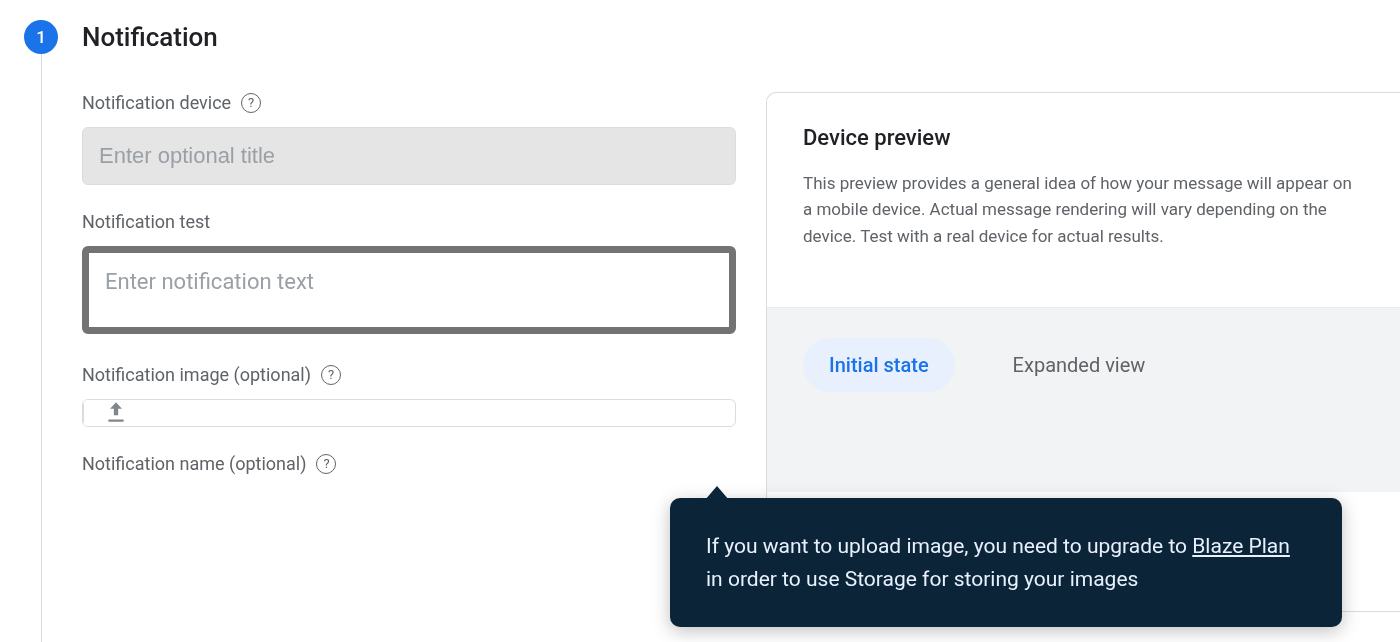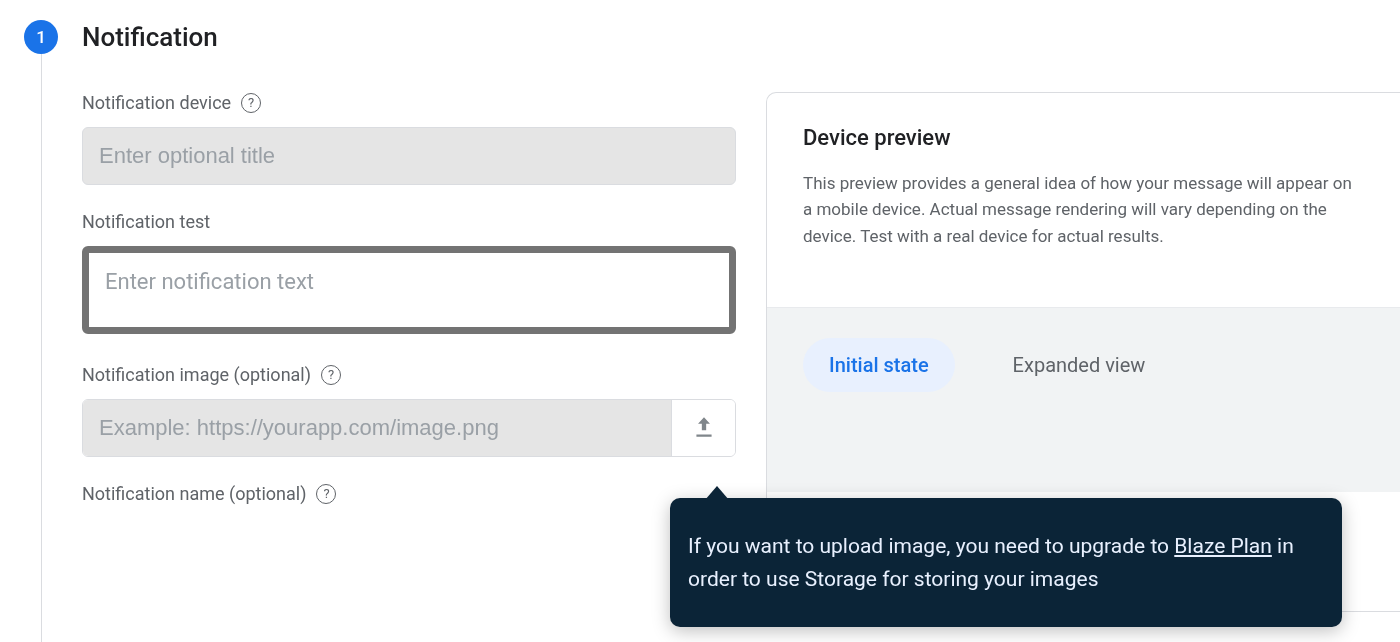--- a/index.html
+++ b/index.html
@@ -23,21 +23,21 @@
   .preview-panel { position:absolute; right:0; top:92px; width:634px; border:1px solid #dadce0; border-top-left-radius:10px; border-right:none; background:#fff; height:520px; overflow:hidden; }
   .preview-head { padding:32px 36px 30px 36px; }
   .preview-title { font-size:22px; font-weight:500; color:#202124; margin-bottom:20px; }
   .preview-desc { font-size:17px; line-height:1.55; color:#5f6368; margin-bottom:28px; }
   .send-btn { display:inline-flex; align-items:center; height:58px; padding:0 28px; border-radius:29px; background:#f1f3f4; color:#80868b; font-size:19px; cursor:not-allowed; border:none; }
   .preview-tabs { background:#f1f3f4; padding:30px 36px 100px 36px; border-top:1px solid #e8eaed; }
   .tab-row { display:flex; gap:32px; align-items:center; }
   .tab { height:54px; padding:0 26px; border-radius:27px; font-size:20px; display:inline-flex; align-items:center; cursor:pointer; }
   .tab.selected { background:#e8f0fe; color:#1a73e8; font-weight:500; }
   .tab.unselected { color:#5f6368; }
-  .tooltip { position:absolute; left:670px; top:498px; width:672px; background:#0b2437; color:#e8f0fe; border-radius:10px; padding:32px 18px; font-size:21px; line-height:1.55; box-shadow:0 4px 18px rgba(0,0,0,.25); z-index:5; }
+  .tooltip { position:absolute; left:670px; top:498px; width:672px; background:#0b2437; color:#e8f0fe; border-radius:10px; padding:32px 36px; font-size:21px; line-height:1.55; box-shadow:0 4px 18px rgba(0,0,0,.25); z-index:5; }
   .tooltip a { color:#e8f0fe; text-decoration:underline; cursor:pointer; }
   .tooltip-arrow { position:absolute; left:705px; top:486px; width:0; height:0; border-left:12px solid transparent; border-right:12px solid transparent; border-bottom:14px solid #0b2437; z-index:6; }
 </style>
 </head>
 <body>
 
 <div class="page">
   <div class="left-line"></div>
   <div class="step-badge">1</div>
   <div class="step-title">Notification</div>
@@ -58,21 +58,20 @@
       </div>
       <textarea class="textarea" placeholder="Enter notification text" style=""></textarea>
     </div>
 
     <div class="field">
       <div class="field-label">
         <span>Notification image (optional)</span>
         <span class="help-icon">?</span>
       </div>
       <div class="image-row">
-        <input class="text-input" type="text" placeholder="Example: https://yourapp.com/image.png" style="">
         <div class="upload-btn">
           <svg class="upload-glyph" width="26" height="26" viewBox="0 0 24 24" fill="currentColor">
               <path d="M5 20h14v-2H5v2zM12 2L6.5 8h3.5v6h4V8h3.5L12 2z"></path>
             </svg>
         </div>
       </div>
     </div>
 
     <div class="field">
       <div class="field-label">

